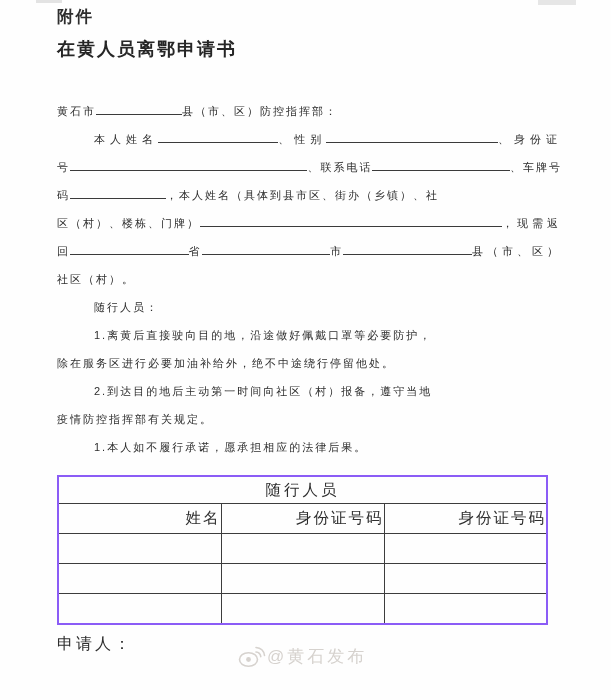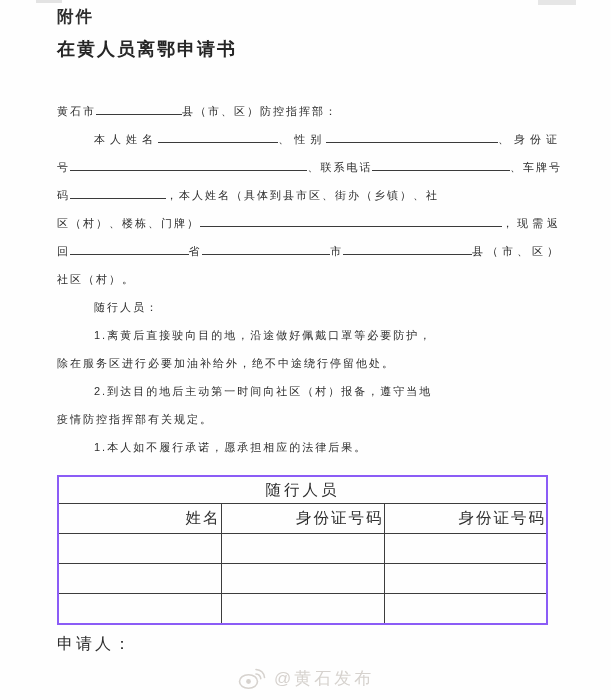--- a/index.html
+++ b/index.html
@@ -23,21 +23,21 @@
   .sp2{letter-spacing:4px;}
   .blank{height:2px;border-bottom:1.5px solid #3b3b3b;}
   .rtable{margin-top:14px;border-collapse:collapse;width:491px;table-layout:fixed;border:2px solid #8b5cf6;}
   .rtable td{border:1.5px solid #3d3d3d;text-align:center;font-size:15.5px;letter-spacing:2px;padding:0;color:#2e2e2e;}
   .rtable .trow td{height:26px;letter-spacing:3px;}
   .rtable .hrow td{height:29px;text-align:right;}
   .rtable .drow td{height:29px;}
   .c1{width:30%;} .c2{width:30%;margin-left:38px;} .c3{width:40%;}
   .applicant{margin-top:9px;font-size:16px;letter-spacing:3px;}
   .watermark{
-    position:absolute;top:666px;left:237px;display:flex;align-items:center;gap:7px;
+    position:absolute;top:644px;left:237px;display:flex;align-items:center;
     color:#d6d2ce;font-size:17px;letter-spacing:3px;
   }
   .wicon{display:block;}
 </style>
 </head>
 <body>
 
 <div class="page">
 
   <div class="artifact left"></div>

